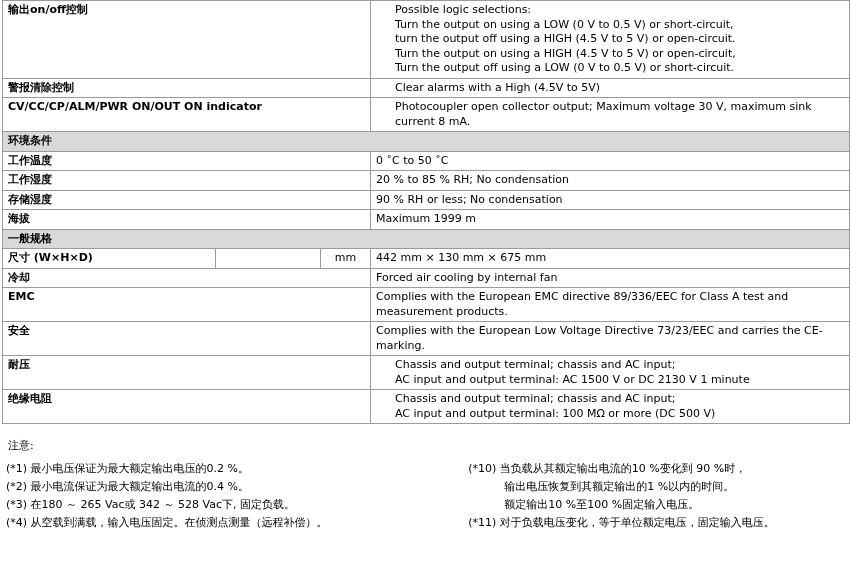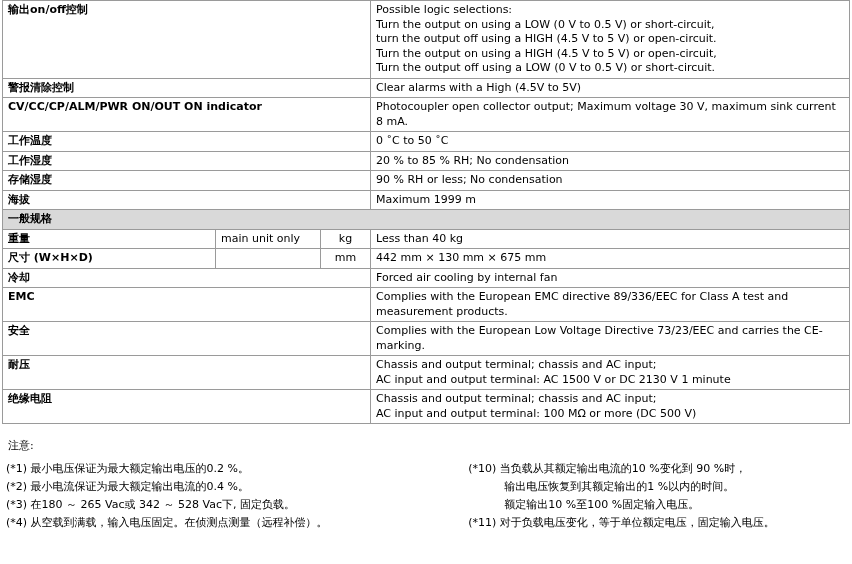--- a/index.html
+++ b/index.html
@@ -48,21 +48,21 @@
   td.section {
     font-weight: bold;
     background: #d9d9d9;
   }
   td.val {
     font-weight: normal;
   }
   td.center {
     text-align: center;
   }
-  .line { display: block; }
+  .line { display: block; margin-left: 19px; }
 
   
   .notes {
     position: relative;
     margin-top: 14px;
     padding: 0 6px 0 6px;
   }
   .notes-title {
     font-size: 11px;
     margin: 0 0 7px 2px;
@@ -114,20 +114,23 @@
         </td>
       </tr>
 
       <tr>
         <td class="label" colspan="3">CV/CC/CP/ALM/PWR ON/OUT ON indicator</td>
         <td class="val">
           <span class="line">Photocoupler open collector output; Maximum voltage 30 V, maximum sink current 8 mA.</span>
         </td>
       </tr>
 
+      <tr>
+        <td class="section" colspan="4">环境条件</td>
+      </tr>
 
       <tr>
         <td class="label" colspan="3">工作温度</td>
         <td class="val">0 ˚C to 50 ˚C</td>
       </tr>
       <tr>
         <td class="label" colspan="3">工作湿度</td>
         <td class="val">20 % to 85 % RH; No condensation</td>
       </tr>
       <tr>
@@ -136,26 +139,20 @@
       </tr>
       <tr>
         <td class="label" colspan="3">海拔</td>
         <td class="val">Maximum 1999 m</td>
       </tr>
 
       <tr>
         <td class="section" colspan="4">一般规格</td>
       </tr>
 
-      <tr>
-        <td class="label">重量</td>
-        <td class="val">main unit only</td>
-        <td class="val center">kg</td>
-        <td class="val">Less than 40 kg</td>
-      </tr>
 
       <tr>
         <td class="label">尺寸 (W×H×D)</td>
         <td class="val"></td>
         <td class="val center">mm</td>
         <td class="val">442 mm × 130 mm × 675 mm</td>
       </tr>
 
       <tr>
         <td class="label" colspan="3">冷却</td>

